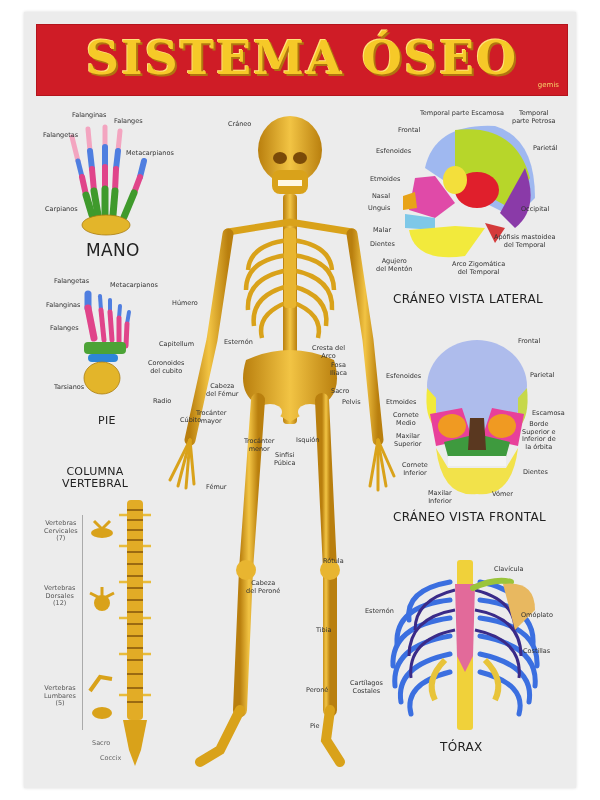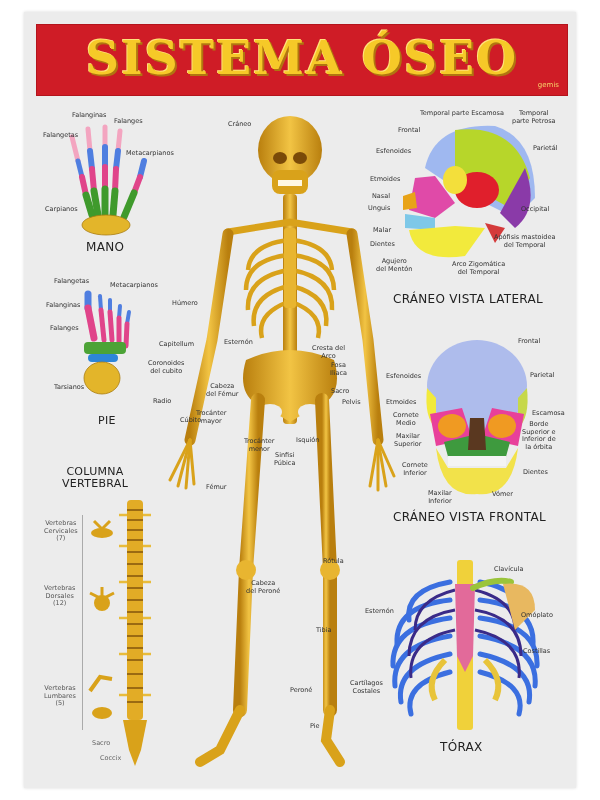--- a/index.html
+++ b/index.html
@@ -50,21 +50,21 @@
     <line x1="80" y1="52" x2="74" y2="68" stroke="#e0448a" stroke-width="6"></line>
     <line x1="74" y1="68" x2="64" y2="92" stroke="#3f9a2c" stroke-width="7"></line>
   </g>
   <ellipse cx="46" cy="100" rx="24" ry="10" fill="#e3b52a" stroke="#a97d12" stroke-width="0.8"></ellipse>
 </svg>
 <div class="lbl" style="left:72px;top:112px;">Falanginas</div>
 <div class="lbl" style="left:114px;top:118px;">Falanges</div>
 <div class="lbl" style="left:43px;top:132px;">Falangetas</div>
 <div class="lbl" style="left:126px;top:150px;">Metacarpianos</div>
 <div class="lbl" style="left:45px;top:206px;">Carpianos</div>
-<div class="sec" style="left:86px;top:240px;font-size:12px;">MANO</div>
+<div class="sec" style="left:86px;top:240px;font-size:17px;">MANO</div>
 
 <svg style="left:78px;top:290px;" width="60" height="120">
   <g stroke-linecap="round">
     <line x1="10" y1="4" x2="10" y2="18" stroke="#4f7ee0" stroke-width="7"></line>
     <line x1="10" y1="18" x2="16" y2="48" stroke="#e0448a" stroke-width="7"></line>
     <line x1="22" y1="6" x2="23" y2="20" stroke="#4f7ee0" stroke-width="4"></line>
     <line x1="23" y1="20" x2="26" y2="50" stroke="#e0448a" stroke-width="5"></line>
     <line x1="32" y1="10" x2="32" y2="22" stroke="#4f7ee0" stroke-width="4"></line>
     <line x1="32" y1="22" x2="34" y2="50" stroke="#e0448a" stroke-width="5"></line>
     <line x1="42" y1="16" x2="41" y2="28" stroke="#4f7ee0" stroke-width="4"></line>
@@ -248,21 +248,21 @@
   <div>Sinfisi</div>
   <div>Púbica</div>
 </div>
 <div class="lbl" style="left:206px;top:484px;">Fémur</div>
 <div class="lbl" style="left:323px;top:558px;">Rótula</div>
 <div class="lbl c" style="left:246px;top:580px;">
   <div>Cabeza</div>
   <div>del Peroné</div>
 </div>
 <div class="lbl" style="left:316px;top:627px;">Tibia</div>
-<div class="lbl" style="left:290px;top:687px;">Peroné</div>
+<div class="lbl" style="left:306px;top:687px;">Peroné</div>
 <div class="lbl" style="left:310px;top:723px;">Pie</div>
 
 <svg style="left:395px;top:118px;" width="140" height="150">
   <path d="M30 50 Q40 5 100 8 Q140 20 140 80 L120 100 L60 70 Z" fill="#9fb8f0"></path>
   <path d="M60 12 Q120 5 135 60 L115 90 L60 60 Z" fill="#b7d62a"></path>
   <path d="M130 50 Q145 90 120 110 L105 95 Z" fill="#8a3aa8"></path>
   <ellipse cx="82" cy="72" rx="22" ry="18" fill="#e01f2c"></ellipse>
   <ellipse cx="60" cy="62" rx="12" ry="14" fill="#f3df3b"></ellipse>
   <path d="M20 60 L40 58 L60 85 L40 100 L14 92 Z" fill="#e04aa8"></path>
   <path d="M8 78 L20 74 L22 90 L8 92 Z" fill="#e8a318"></path>

